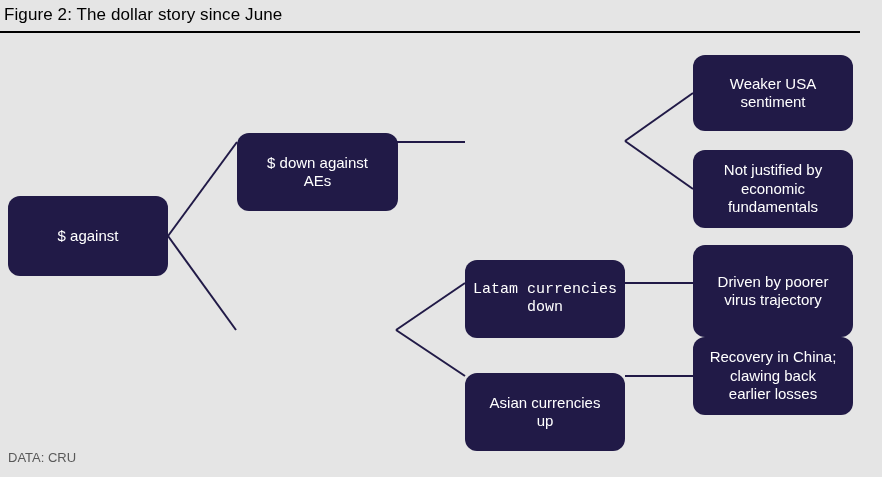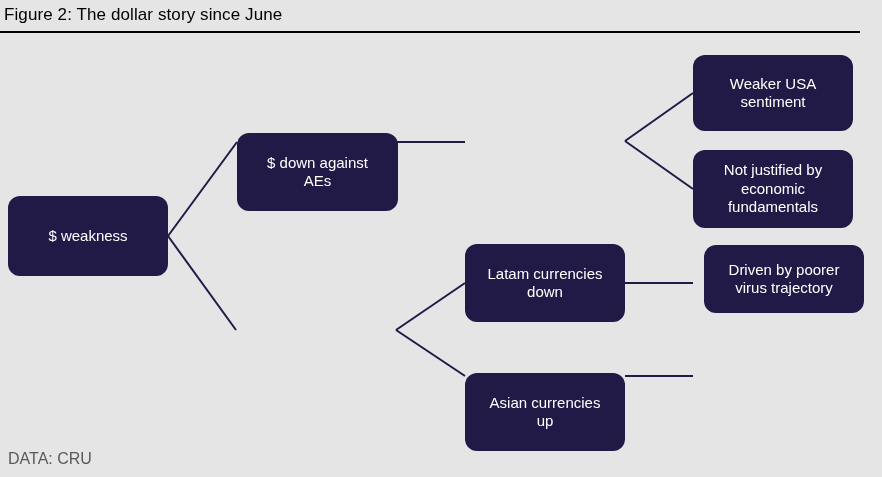--- a/index.html
+++ b/index.html
@@ -51,31 +51,31 @@
     justify-content: center;
     text-align: center;
     white-space: pre-line;
     padding: 2px 6px;
     box-sizing: border-box;
   }
   .n-weakness       { left: 8px;   top: 196px; height: 80px; }
   .n-down-aes       { left: 237px; top: 103px; width: 161px; margin-top: 30px; }
   .n-stable-ems     { left: 236px; top: 291px; }
   .n-eur-usd-up     { left: 465px; top: 102px; height: 79px; }
-  .n-latam-down     { left: 465px; top: 244px; }
+  .n-latam-down     { left: 465px; top: 260px; font-family: Liberation Mono, monospace; }
   .n-asian-up       { left: 465px; top: 337px; margin-top: 36px; }
   .n-weaker-usa     { left: 693px; top: 55px;  height: 76px; }
   .n-not-justified  { left: 693px; top: 150px; text-align: center; }
-  .n-virus          { left: 693px; top: 245px; height: 68px; margin-left: 11px; }
+  .n-virus          { left: 693px; top: 245px; height: 92px; }
   .n-recovery-china { left: 693px; top: 337px; }
   .source {
     position: absolute;
     left: 8px;
     top: 450px;
-    font-size: 16px;
+    font-size: 13px;
     color: #595959;
   }
 </style>
 </head>
 <body>
 
 <div class="canvas">
 
   <div class="header">
     <span class="title">Figure 2: The dollar story since June</span>
@@ -88,30 +88,33 @@
       <line x1="396" y1="142" x2="465" y2="142"></line>
       <line x1="625" y1="141" x2="693" y2="93"></line>
       <line x1="625" y1="141" x2="693" y2="189"></line>
       <line x1="396" y1="330" x2="465" y2="283"></line>
       <line x1="396" y1="330" x2="465" y2="376"></line>
       <line x1="625" y1="283" x2="693" y2="283"></line>
       <line x1="625" y1="376" x2="693" y2="376"></line>
     </g>
   </svg>
 
-  <div class="node n-weakness">$ weakness</div>
+  <div class="node n-weakness">$ against</div>
   <div class="node n-down-aes">$ down against
 AEs</div>
   <div class="node n-latam-down">Latam currencies
 down</div>
   <div class="node n-asian-up">Asian currencies
 up</div>
   <div class="node n-weaker-usa">Weaker USA
 sentiment</div>
   <div class="node n-not-justified">Not justified by
 economic
 fundamentals</div>
   <div class="node n-virus">Driven by poorer
 virus trajectory</div>
+  <div class="node n-recovery-china">Recovery in China;
+clawing back
+earlier losses</div>
 
   <div class="source">DATA: CRU</div>
 
 </div>
 
 </body></html>

